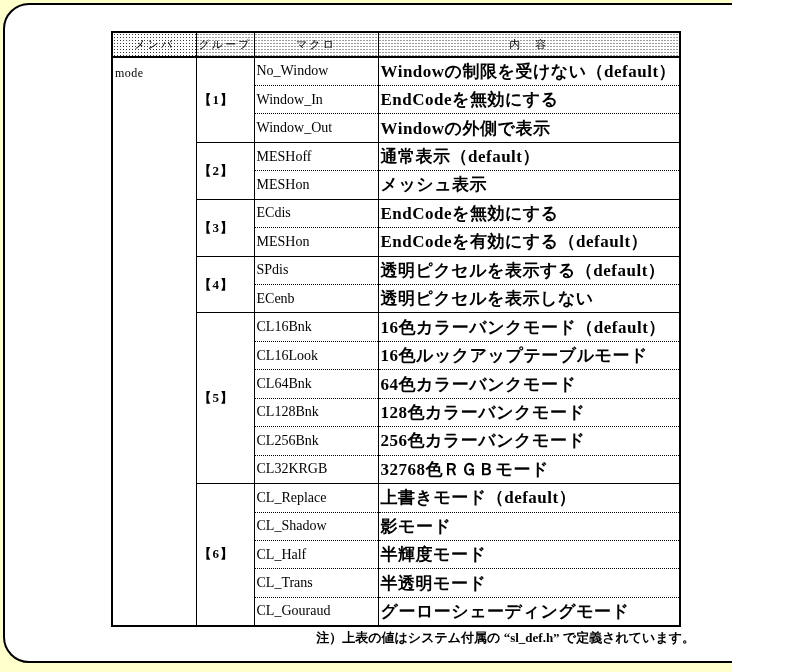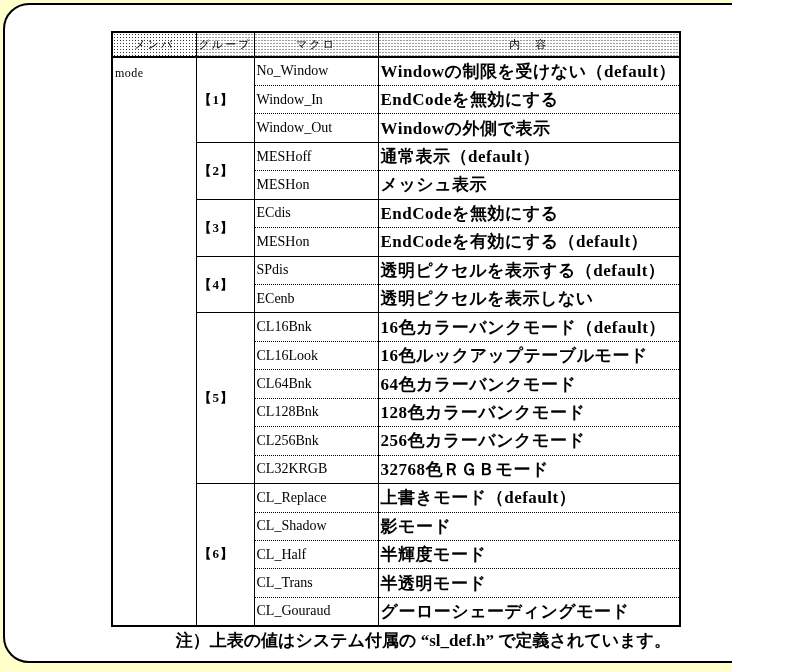--- a/index.html
+++ b/index.html
@@ -63,24 +63,24 @@
   }
   td.group{
     font-weight:bold;
     font-size:13px;
     letter-spacing:1px;
   }
   td.macro{font-size:14px;}
   td.desc{font-size:17px;font-weight:bold;letter-spacing:0.5px;}
   .footnote{
     position:absolute;
-    left:100px;top:629px;
+    left:124px;top:629px;
     width:571px;
     text-align:right;
-    font-size:17px;
+    font-size:13px;
     font-weight:bold;
   }
 </style>
 </head>
 <body>
 
 <div class="page">
   <div class="frame"></div>
 
   <table class="spec">

